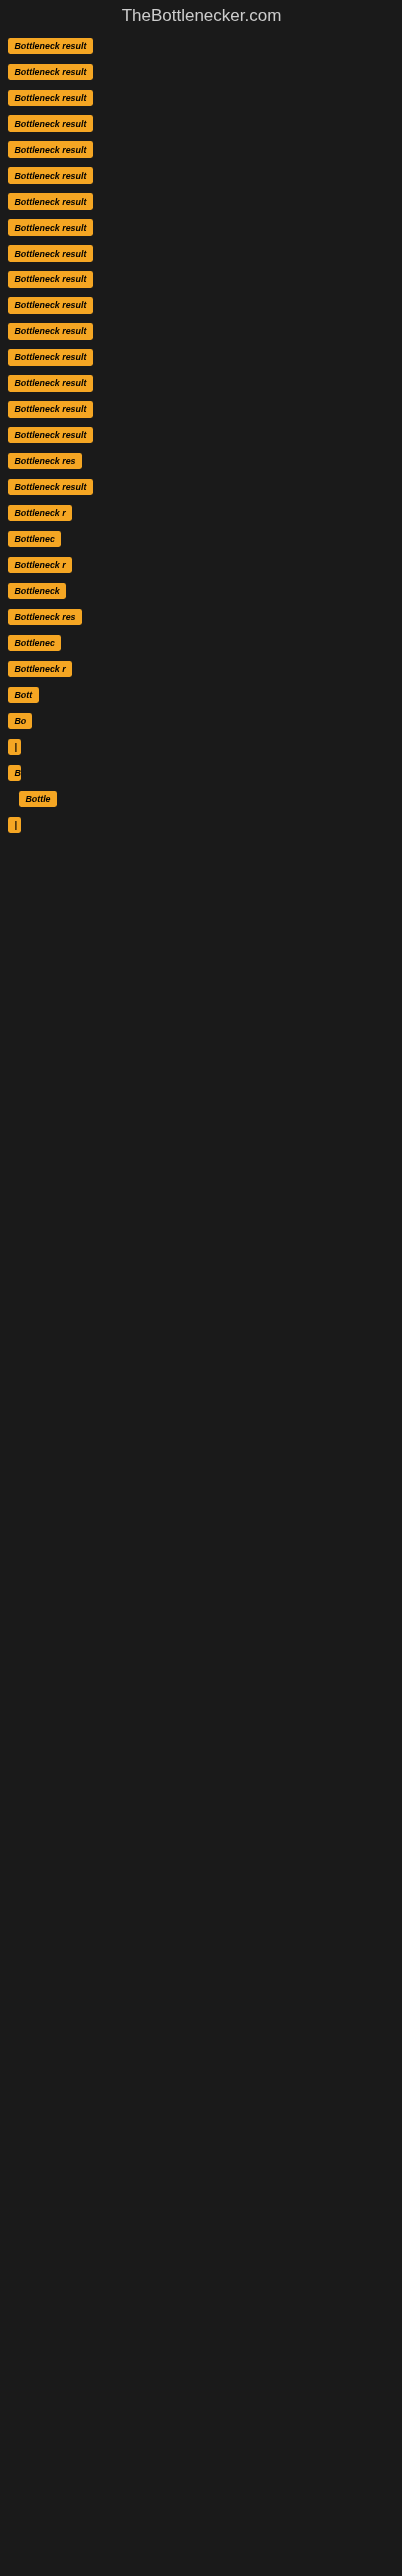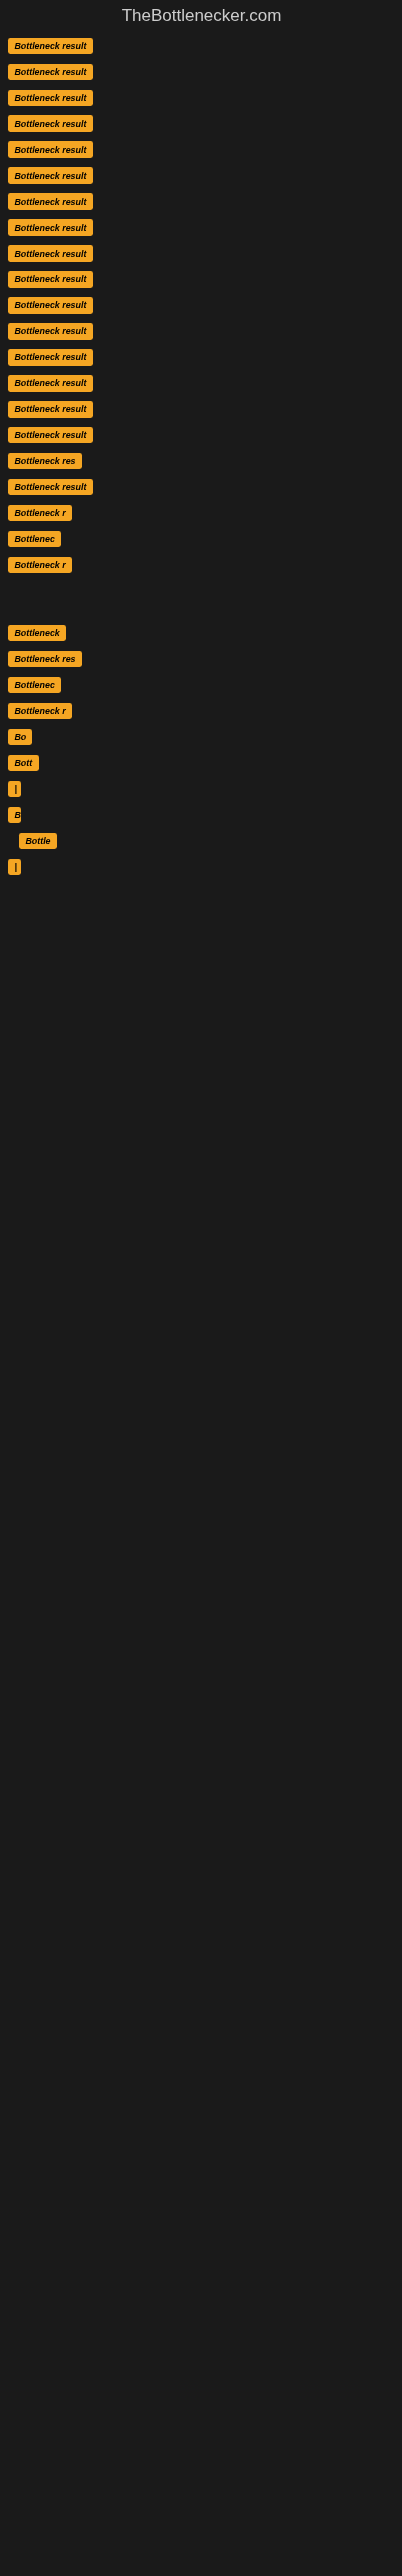--- a/index.html
+++ b/index.html
@@ -113,36 +113,36 @@
     <div class="bottleneck-item">
       <div class="bottleneck-badge" style="max-width: 76px;">Bottleneck r</div>
     </div>
     <div class="bottleneck-item">
       <div class="bottleneck-badge" style="max-width: 64px;">Bottlenec</div>
     </div>
     <div class="bottleneck-item">
       <div class="bottleneck-badge" style="max-width: 72px;">Bottleneck r</div>
     </div>
     <div class="bottleneck-item">
-      <div class="bottleneck-badge" style="max-width: 66px; margin-top: 42px;">Bottleneck</div>
+      <div class="bottleneck-badge" style="max-width: 66px;">Bottleneck</div>
     </div>
     <div class="bottleneck-item">
       <div class="bottleneck-badge" style="max-width: 82px;">Bottleneck res</div>
     </div>
     <div class="bottleneck-item">
       <div class="bottleneck-badge" style="max-width: 60px;">Bottlenec</div>
     </div>
     <div class="bottleneck-item">
       <div class="bottleneck-badge" style="max-width: 71px;">Bottleneck r</div>
     </div>
     <div class="bottleneck-item">
-      <div class="bottleneck-badge" style="max-width: 24px;">Bo</div>
+      <div class="bottleneck-badge" style="max-width: 37px;">Bott</div>
     </div>
     <div class="bottleneck-item">
-      <div class="bottleneck-badge" style="max-width: 37px;">Bott</div>
+      <div class="bottleneck-badge" style="max-width: 24px;">Bo</div>
     </div>
     <div class="bottleneck-item">
       <div class="bottleneck-badge" style="max-width: 8px;">|</div>
     </div>
     <div class="bottleneck-item">
       <div class="bottleneck-badge" style="max-width: 13px;">B</div>
     </div>
     <div class="bottleneck-item">
       <div class="bottleneck-badge" style="max-width: 40px; margin-left: 11px;">Bottle</div>
     </div>

